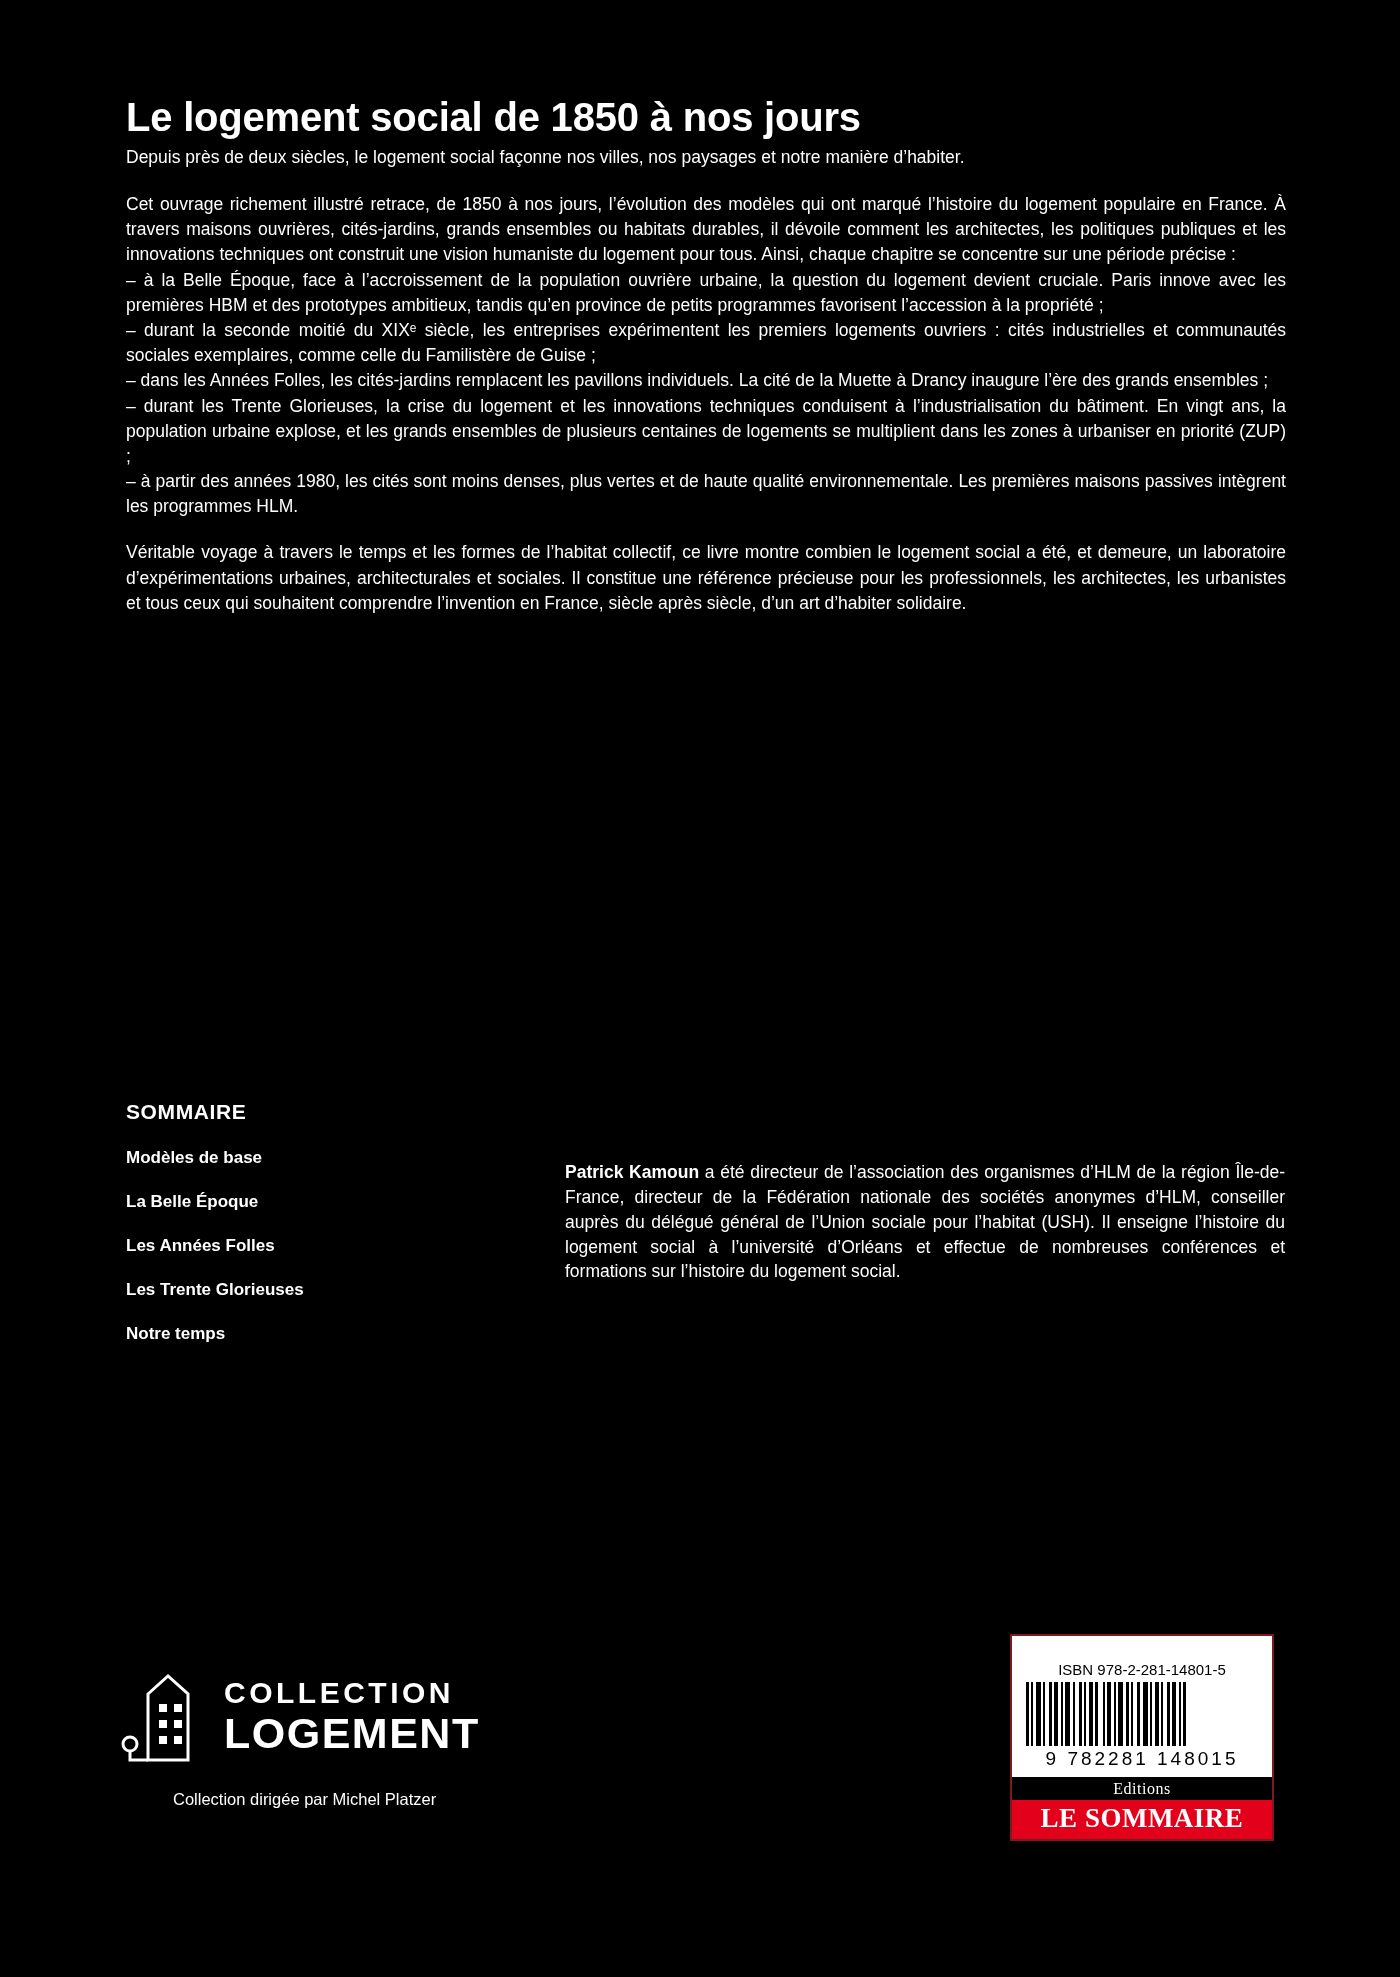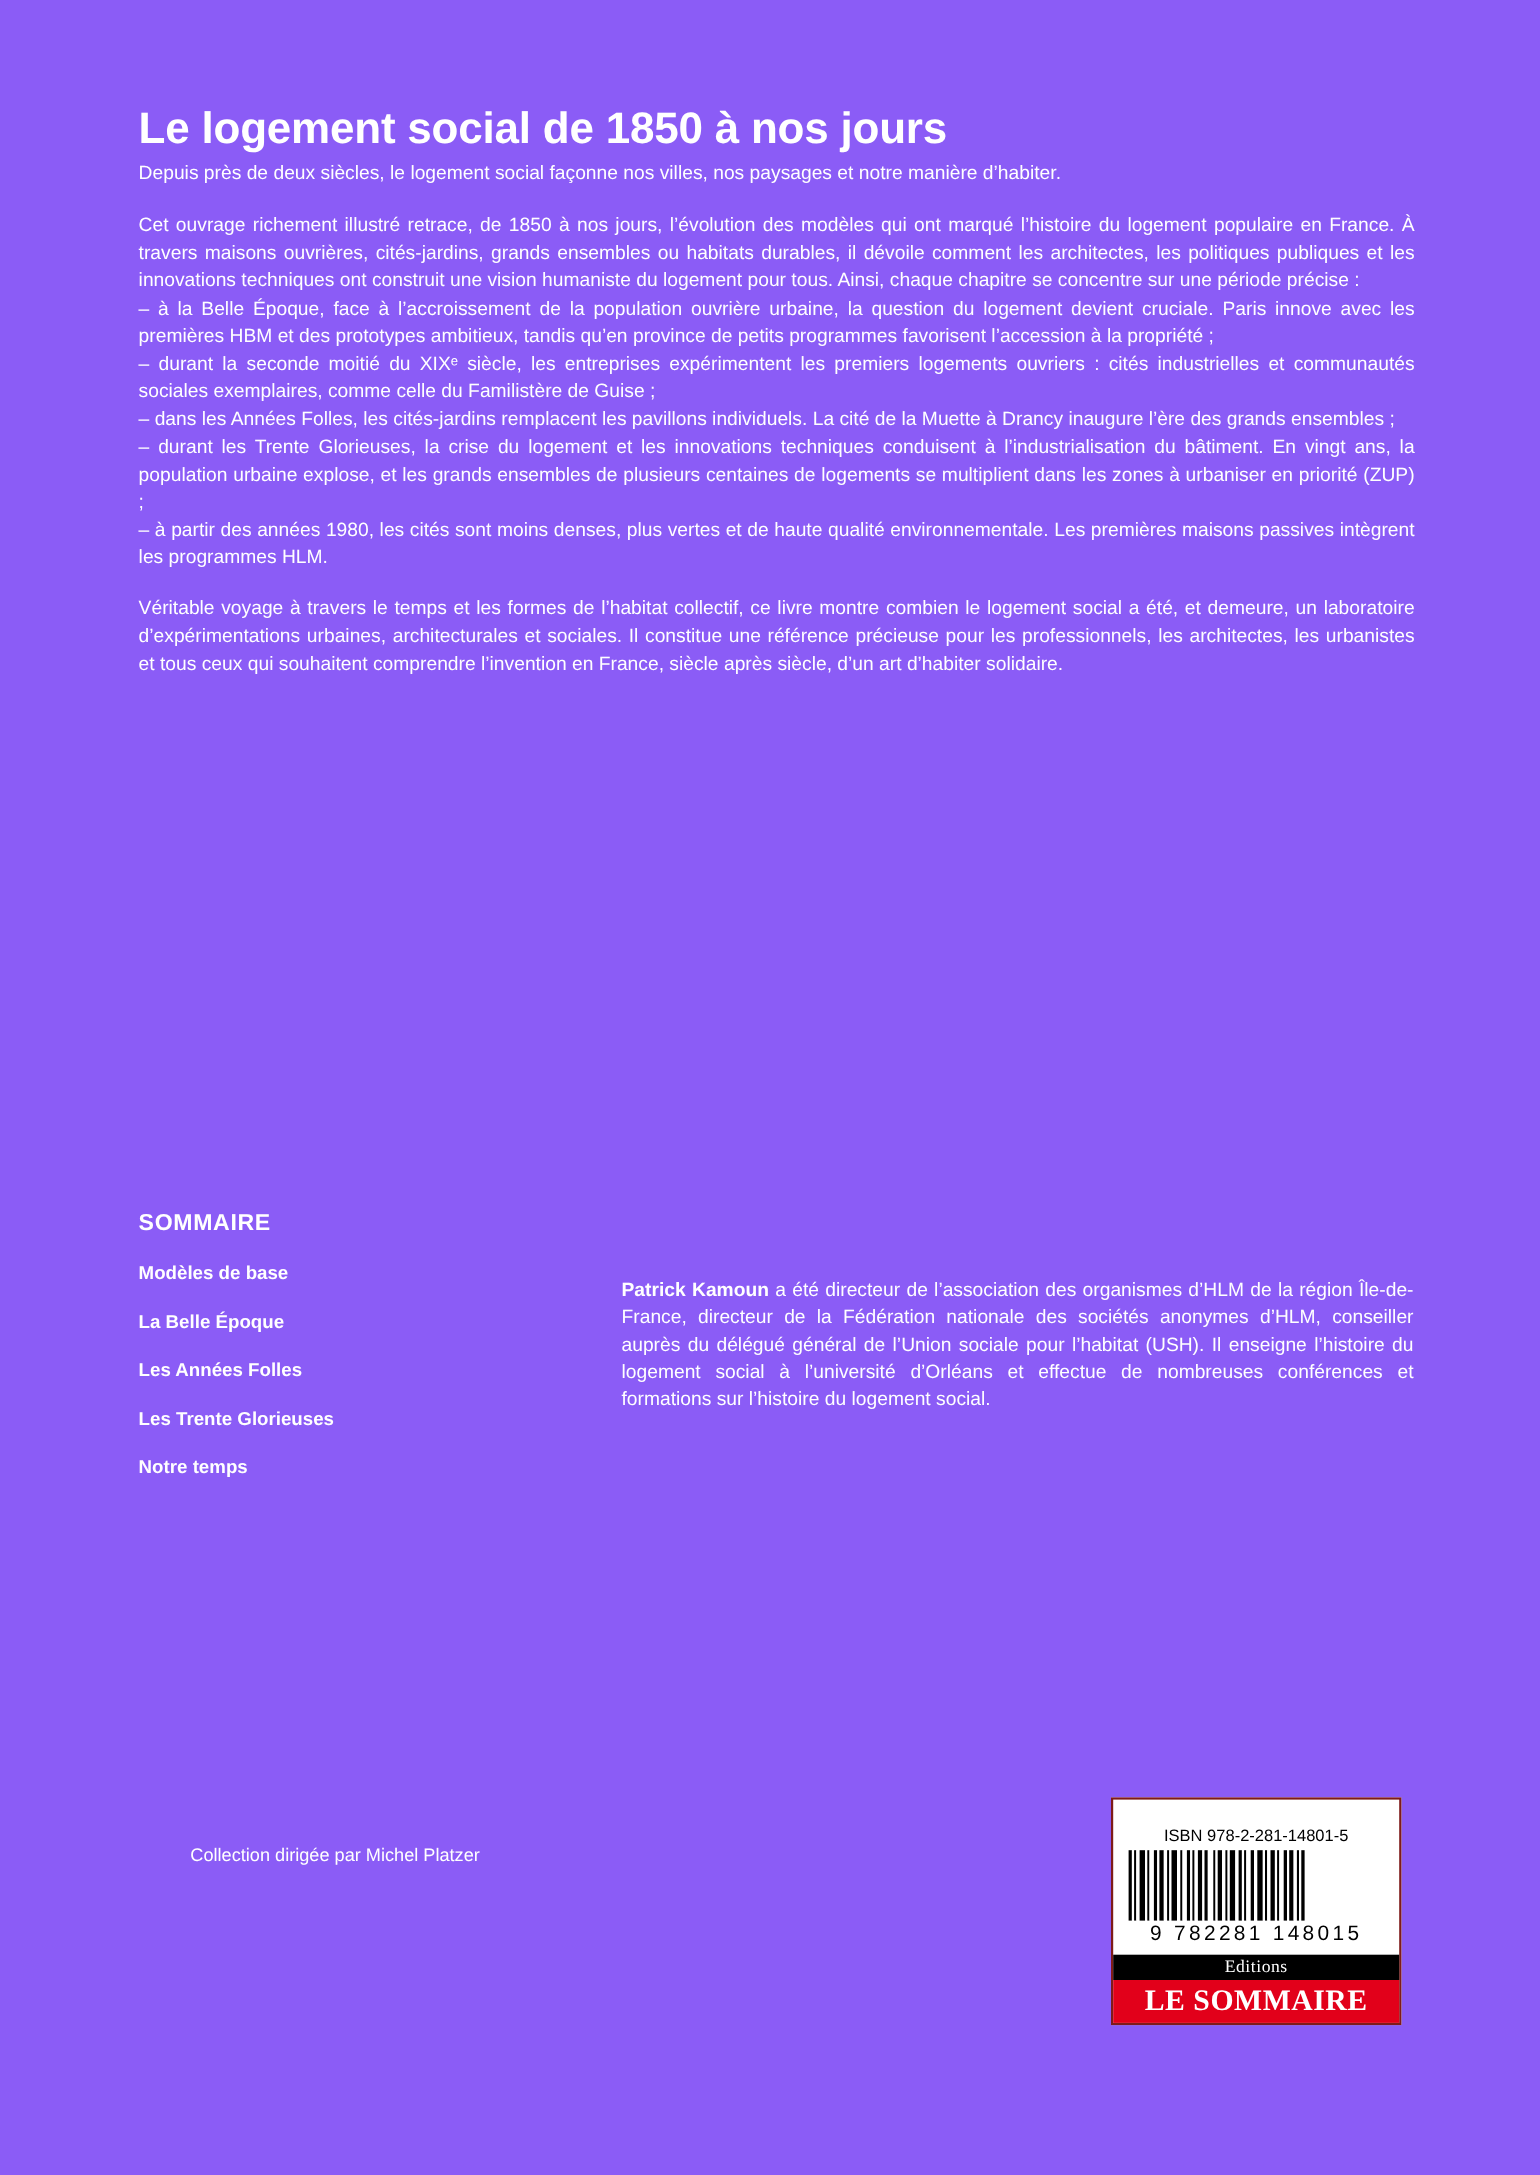--- a/index.html
+++ b/index.html
@@ -9,21 +9,21 @@
   body {
     width: 1400px;
     height: 1977px;
     background: #ffffff;
     font-family: "Liberation Sans", sans-serif;
   }
   .page {
     position: relative;
     width: 1400px;
     height: 1977px;
-    background: #8b5cf6;
+    background: #000000;
     overflow: hidden;
     color: #ffffff;
   }
   .content {
     position: absolute;
     left: 126px;
     top: 96px;
     width: 1160px;
   }
   .book-title {
@@ -200,20 +200,39 @@
     <div class="sommaire-item">Les Années Folles</div>
     <div class="sommaire-item">Les Trente Glorieuses</div>
     <div class="sommaire-item">Notre temps</div>
   </div>
 
   <div class="bio-block">
     <p class="bio-text"><span class="bio-name">Patrick Kamoun</span><span> a été directeur de l’association des organismes d’HLM de la région Île-de-France, directeur de la Fédération nationale des sociétés anonymes d’HLM, conseiller auprès du délégué général de l’Union sociale pour l’habitat (USH). Il enseigne l’histoire du logement social à l’université d’Orléans et effectue de nombreuses conférences et formations sur l’histoire du logement social.</span></p>
   </div>
 
   <div class="collection-block">
+    <div class="collection-row">
+      <span>
+        <svg width="92" height="108" viewBox="0 0 92 108" fill="none" xmlns="http://www.w3.org/2000/svg">
+          <path d="M30 34 L50 16 L70 34 L70 100 L30 100 Z" stroke="#ffffff" stroke-width="3" fill="none"></path>
+          <rect x="41" y="44" width="8" height="8" fill="#ffffff"></rect>
+          <rect x="56" y="44" width="8" height="8" fill="#ffffff"></rect>
+          <rect x="41" y="60" width="8" height="8" fill="#ffffff"></rect>
+          <rect x="56" y="60" width="8" height="8" fill="#ffffff"></rect>
+          <rect x="41" y="76" width="8" height="8" fill="#ffffff"></rect>
+          <rect x="56" y="76" width="8" height="8" fill="#ffffff"></rect>
+          <circle cx="12" cy="84" r="7" stroke="#ffffff" stroke-width="3" fill="none"></circle>
+          <path d="M12 91 L12 100 L30 100" stroke="#ffffff" stroke-width="3" fill="none"></path>
+        </svg>
+      </span>
+      <span class="collection-words">
+        <div class="collection-word-1">COLLECTION</div>
+        <div class="collection-word-2">LOGEMENT</div>
+      </span>
+    </div>
     <div class="collection-caption">Collection dirigée par Michel Platzer</div>
   </div>
 
   <div class="isbn-block">
     <div class="isbn-text">ISBN 978-2-281-14801-5</div>
     <div class="barcode">
       <span style="width:3px"></span>
         <span style="width:2px;background:#fff"></span>
       <span style="width:2px"></span>
         <span style="width:3px;background:#fff"></span>

